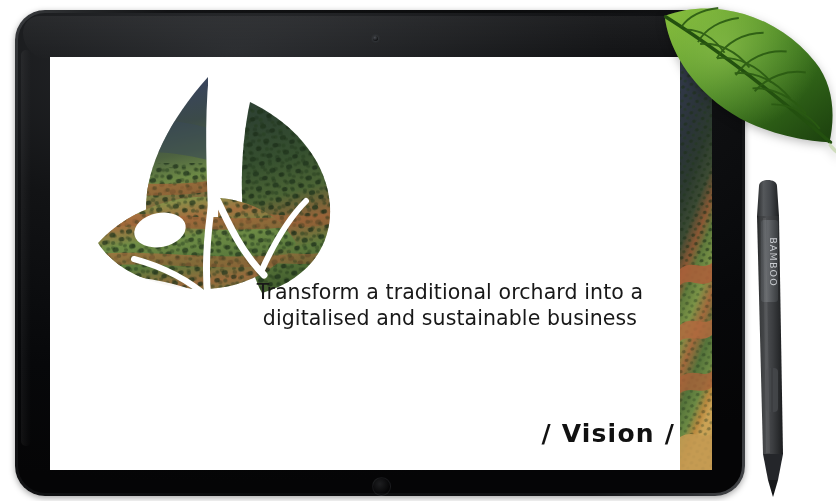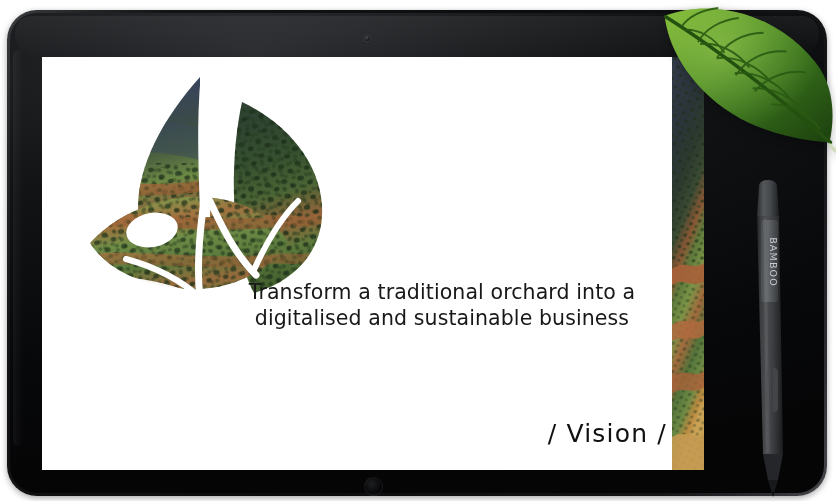--- a/index.html
+++ b/index.html
@@ -2,21 +2,21 @@
 <html><head>
 <meta charset="utf-8">
 <style>
   html,body{margin:0;padding:0;background:#ffffff;}
   body{width:836px;height:501px;position:relative;overflow:hidden;
        font-family:"DejaVu Sans","Liberation Sans",sans-serif;}
 
   #stage{position:absolute;inset:0;width:836px;height:501px;background:#ffffff;}
 
   
-  .tablet{position:absolute;left:7px;top:10px;width:820px;height:486px;
+  .tablet{position:absolute;left:15px;top:10px;width:730px;height:486px;
           border-radius:30px;
           background:
             linear-gradient(115deg,#3a3c3f 0%,#242628 7%,#121315 16%,#0b0c0d 50%,#141517 84%,#2c2e31 94%,#46484b 100%);
           box-shadow:0 2px 6px rgba(0,0,0,.35);}
   .tablet-inner{position:absolute;left:3px;top:3px;right:3px;bottom:3px;
           border-radius:27px;
           background:
             radial-gradient(135% 90% at 30% 8%, #2a2c2f 0%, #121315 38%, #07080a 75%, #050506 100%);}
   .bezel-sheen{position:absolute;left:8px;top:6px;right:8px;height:44px;border-radius:24px 24px 40px 40px;
           background:linear-gradient(180deg,rgba(255,255,255,.055),rgba(255,255,255,0));
@@ -39,21 +39,21 @@
   .logo{position:absolute;left:40px;top:10px;width:265px;height:240px;}
   .logo svg{display:block;width:100%;height:100%;}
 
   
   .headline{position:absolute;left:190px;top:222px;width:420px;
             text-align:center;color:#181818;
             font-size:20.5px;line-height:26px;letter-spacing:.1px;font-weight:400;}
 
   
   .vision{position:absolute;left:330px;top:362px;width:295px;text-align:right;
-          color:#111111;font-size:25px;font-weight:400;letter-spacing:1.2px;}
+          color:#111111;font-size:25px;font-weight:700;letter-spacing:1.2px;}
 
   
   .photostrip{position:absolute;left:630px;top:0;width:32px;height:413px;overflow:hidden;}
   .photostrip svg{display:block;width:100%;height:100%;}
 
   
   .bigleaf{position:absolute;left:640px;top:-6px;width:200px;height:170px;
            filter:drop-shadow(0 3px 5px rgba(0,0,0,.25));}
   .bigleaf svg{display:block;width:100%;height:100%;}
 

